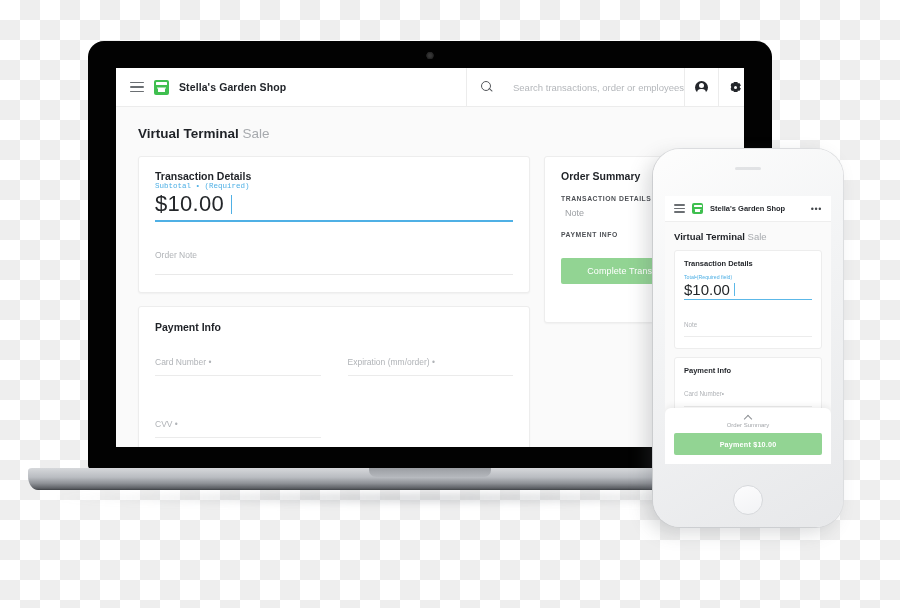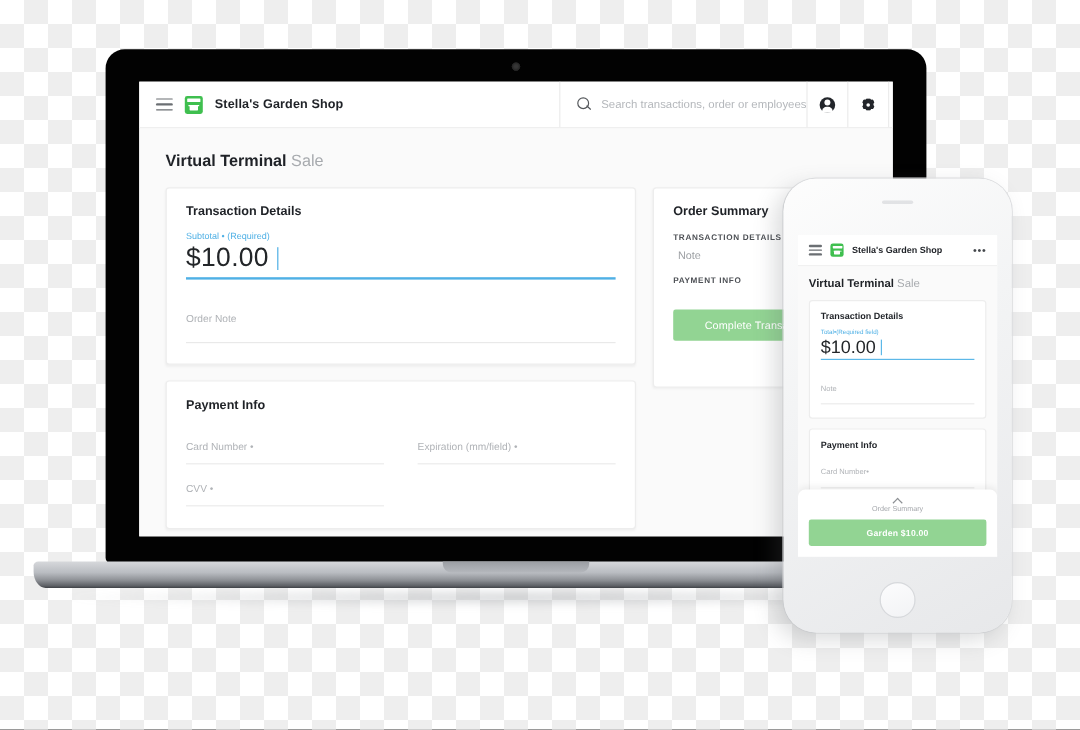--- a/index.html
+++ b/index.html
@@ -77,21 +77,21 @@
     box-shadow: 0 4.5px 0 -1px #fff;
   }
   .shop-logo::after {
     content: ""; position: absolute; left: 4px; top: 8.4px; width: 7px; height: 4.5px;
     background: #fff; border-radius: 0.5px;
   }
   .brand-name { font-size: 10.5px; font-weight: bold; color: #1f2227; letter-spacing: 0.1px; white-space: nowrap; }
 
   .lt-search {
     flex: 1 1 auto; border-left: 1px solid #ececec;
-    display: flex; align-items: center; gap: 8px; padding-left: 14px; text-align: center;
+    display: flex; align-items: center; gap: 20px; padding-left: 14px; text-align: center;
   }
   .mag-icon { width: 12px; height: 12px; position: relative; flex: 0 0 auto; }
   .mag-icon::before {
     content:""; position:absolute; left:0; top:0; width:8px; height:8px;
     border:1.4px solid #55585c; border-radius:50%;
   }
   .mag-icon::after {
     content:""; position:absolute; left:7.4px; top:7.8px; width:4.6px; height:1.4px;
     background:#55585c; transform: rotate(42deg); border-radius:1px;
   }
@@ -122,34 +122,34 @@
   .col-left { flex: 0 0 392px; }
   .col-right { flex: 1 1 auto; }
 
   .card {
     background: #fff; border: 1px solid #ededed; border-radius: 3px;
     box-shadow: 0 1px 2px rgba(0,0,0,0.045);
   }
   .card-title { font-size: 10.5px; font-weight: bold; color: #1f2227; }
 
   .card-txn { padding: 13px 16px 17px 16px; margin-bottom: 13px; }
-  .field-label-blue { font-size: 7.5px; color: #4fb0e5; margin-top: 10px; }
+  .field-label-blue { font-size: 7.5px; color: #4fb0e5; margin-top: 0; font-family: Liberation Mono, monospace; }
   .amount-row {
     display: flex; align-items: baseline;
     border-bottom: 2px solid #4fb0e5; padding-bottom: 3px; margin-top: 1px;
   }
   .amount-val { font-size: 22px; color: #232629; letter-spacing: 0.3px; }
   .caret { display:inline-block; width:1px; height:19px; background:#4fb0e5; margin-left:7px; align-self:center; }
   .note-row {
     margin-top: 22px; border-bottom: 1px solid #e9e9e9; padding-bottom: 12px;
   }
   .ph-text { font-size: 8.5px; color: #b0b3b7; }
 
   .card-pay { padding: 14px 16px 18px 16px; }
-  .pay-grid { display: grid; grid-template-columns: 1fr 1fr; column-gap: 28px; row-gap: 0; margin-top: 8px; }
+  .pay-grid { display: grid; grid-template-columns: 1fr 1fr; column-gap: 28px; row-gap: 0; margin-top: 8px; gap: 27px; }
   .pay-field { border-bottom: 1px solid #ebebeb; padding: 10px 0 6px 0; }
 
   .card-order { padding: 13px 16px 16px 16px; min-height: 126px; }
   .sec-head { font-size: 6.8px; font-weight: bold; color: #4d5055; letter-spacing: 0.55px; margin-top: 13px; }
   .sec-line { font-size: 9px; color: #9da0a4; margin-top: 6px; padding-left: 4px; }
   .btn-green {
     margin-top: 20px; height: 26px; background: #92d493; border-radius: 2px;
     display: flex; align-items: center; justify-content: center;
     font-size: 9px; color: #ffffff; letter-spacing: 0.1px;
   }
@@ -289,21 +289,21 @@
             </div>
           </div>
 
           <div class="card card-pay">
             <div class="card-title">Payment Info</div>
             <div class="pay-grid">
               <div class="pay-field">
                 <span class="ph-text">Card Number •</span>
               </div>
               <div class="pay-field">
-                <span class="ph-text">Expiration (mm/field) •</span>
+                <span class="ph-text">Expiration (mm/order) •</span>
               </div>
               <div class="pay-field">
                 <span class="ph-text">CVV •</span>
               </div>
             </div>
           </div>
 
         </div>
 
         <div class="col-right">
@@ -366,19 +366,19 @@
         <div class="ph-card-title">Payment Info</div>
         <div class="ph-pay-field">
           <span class="ph-ph">Card Number•</span>
         </div>
       </div>
     </div>
 
     <div class="ph-sheet">
       <div class="ph-chev"></div>
       <div class="ph-sheet-label">Order Summary</div>
-      <div class="ph-charge-btn">Garden $10.00</div>
+      <div class="ph-charge-btn">Payment $10.00</div>
     </div>
 
   </div>
 
   <div class="ph-home"></div>
 </div>
 
 </body></html>

